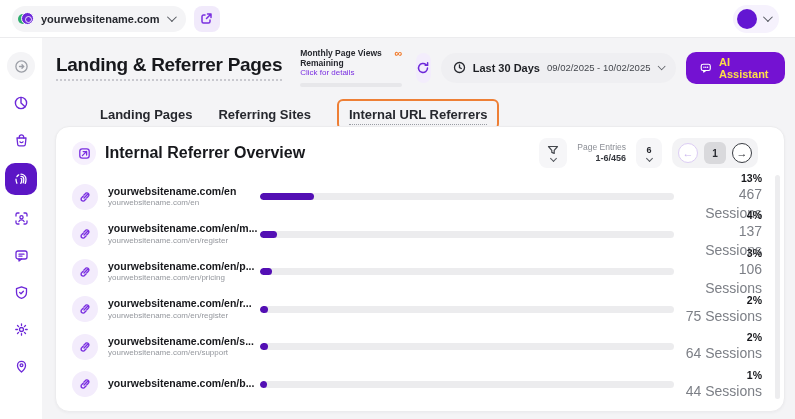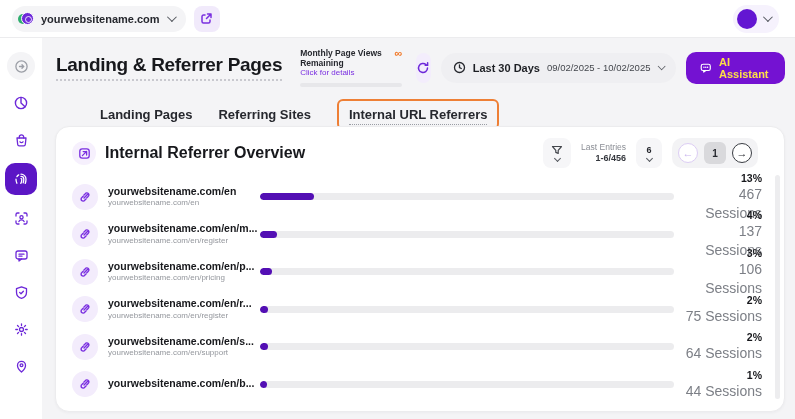--- a/index.html
+++ b/index.html
@@ -256,21 +256,21 @@
         <div class="card-title">Internal Referrer Overview</div>
 
         <div class="head-controls">
           <div class="filter-btn">
             <svg width="12" height="10" viewBox="0 0 12 10" fill="none" stroke="#44474d" stroke-width="1.2" stroke-linecap="round" stroke-linejoin="round">
               <path d="M1.5 1.5h9L7.2 5.4v3l-2.4-1v-2z"></path>
             </svg>
             <span class="mini-chev"></span>
           </div>
           <div class="shown">
-            <div class="l1">Last Entries</div>
+            <div class="l1">Page Entries</div>
             <div class="l2">1-6/456</div>
           </div>
           <div class="pagesize">
             <span class="n">6</span>
             <span class="mini-chev"></span>
           </div>
           <div class="pager">
             <div class="pg-circle pg-prev">
               <span class="pg-arrow">←</span>
             </div>

